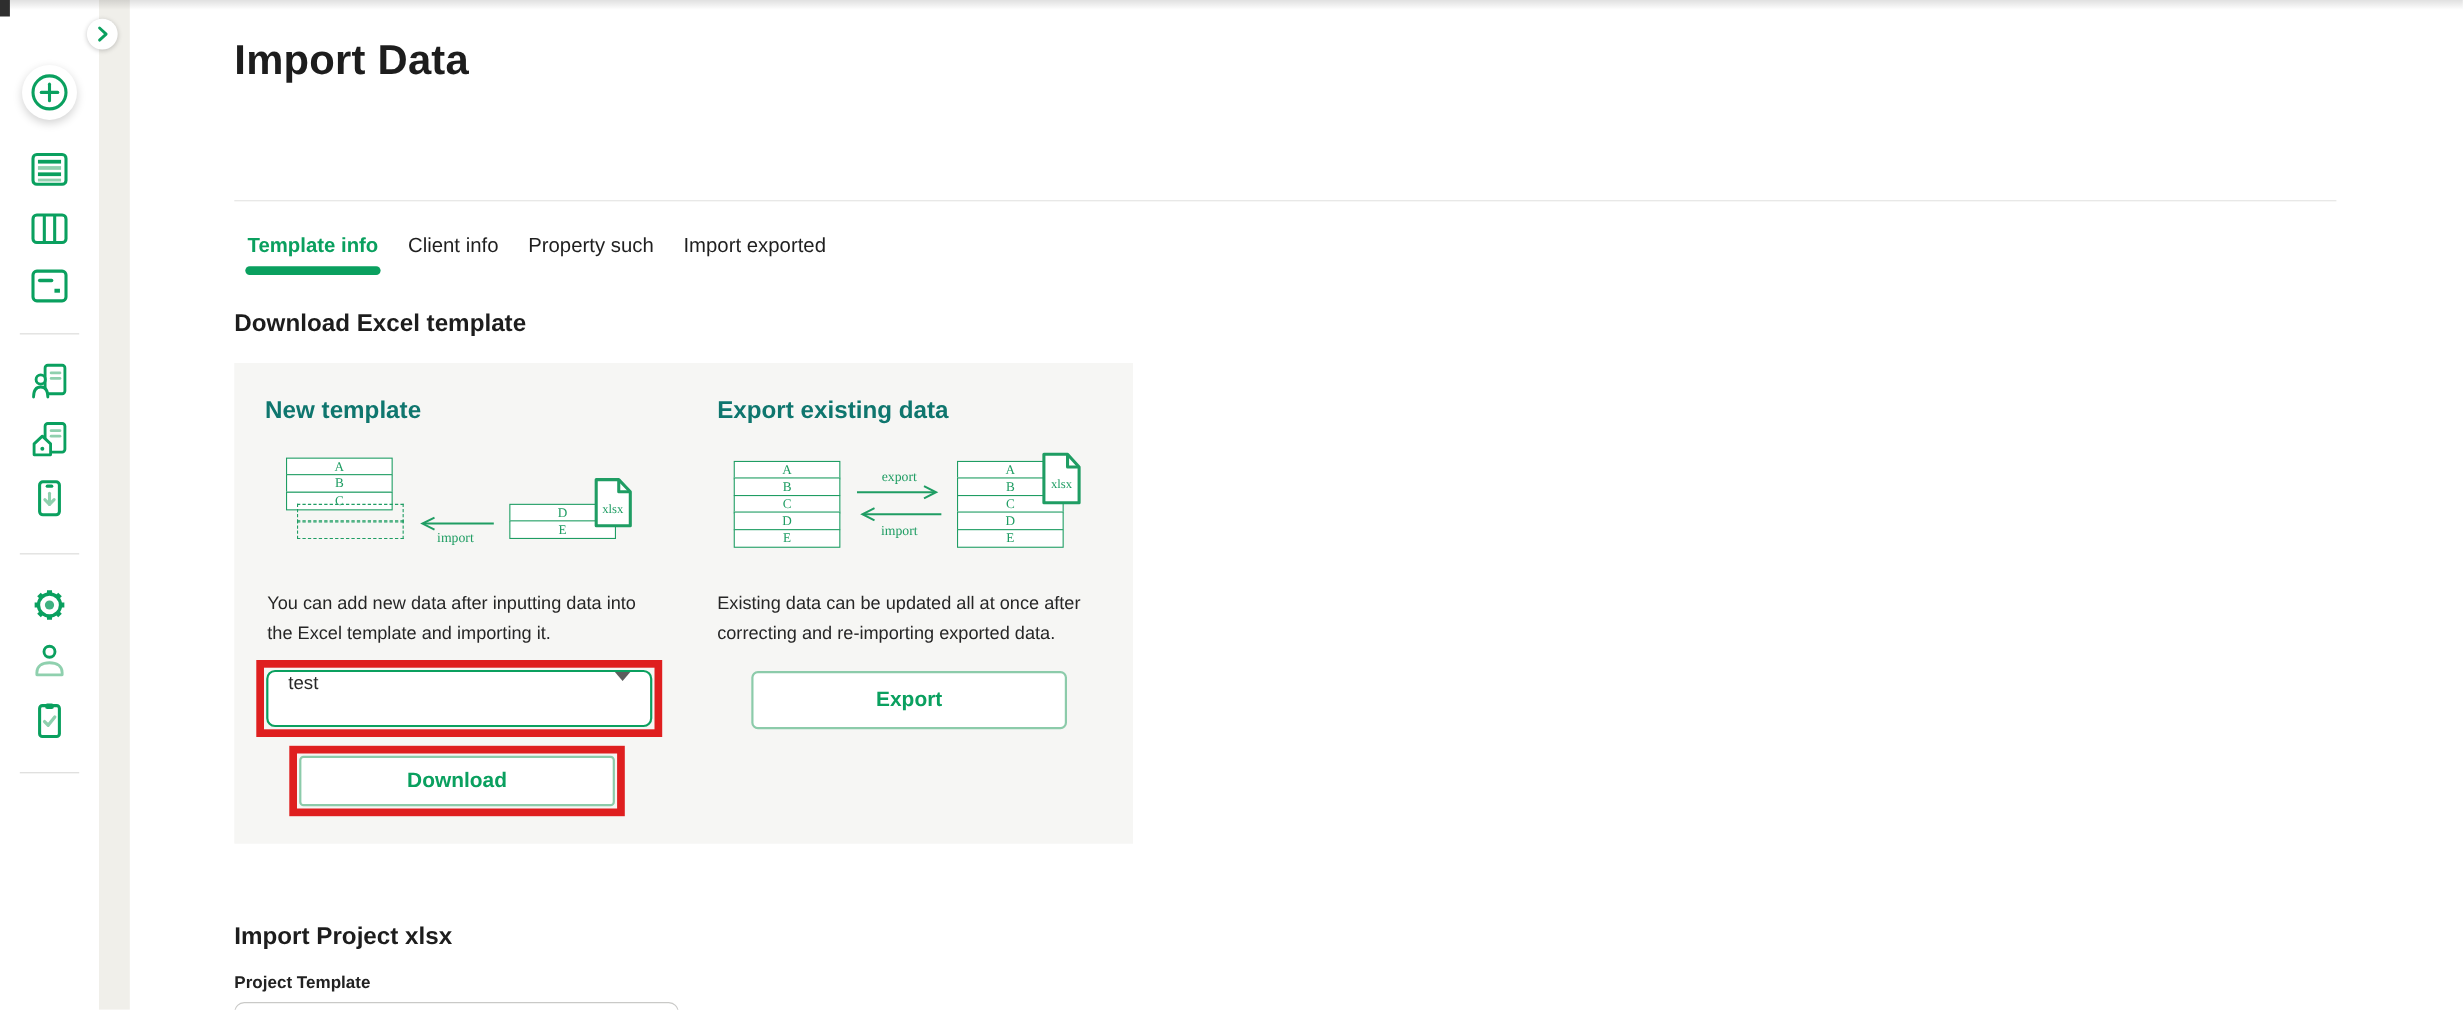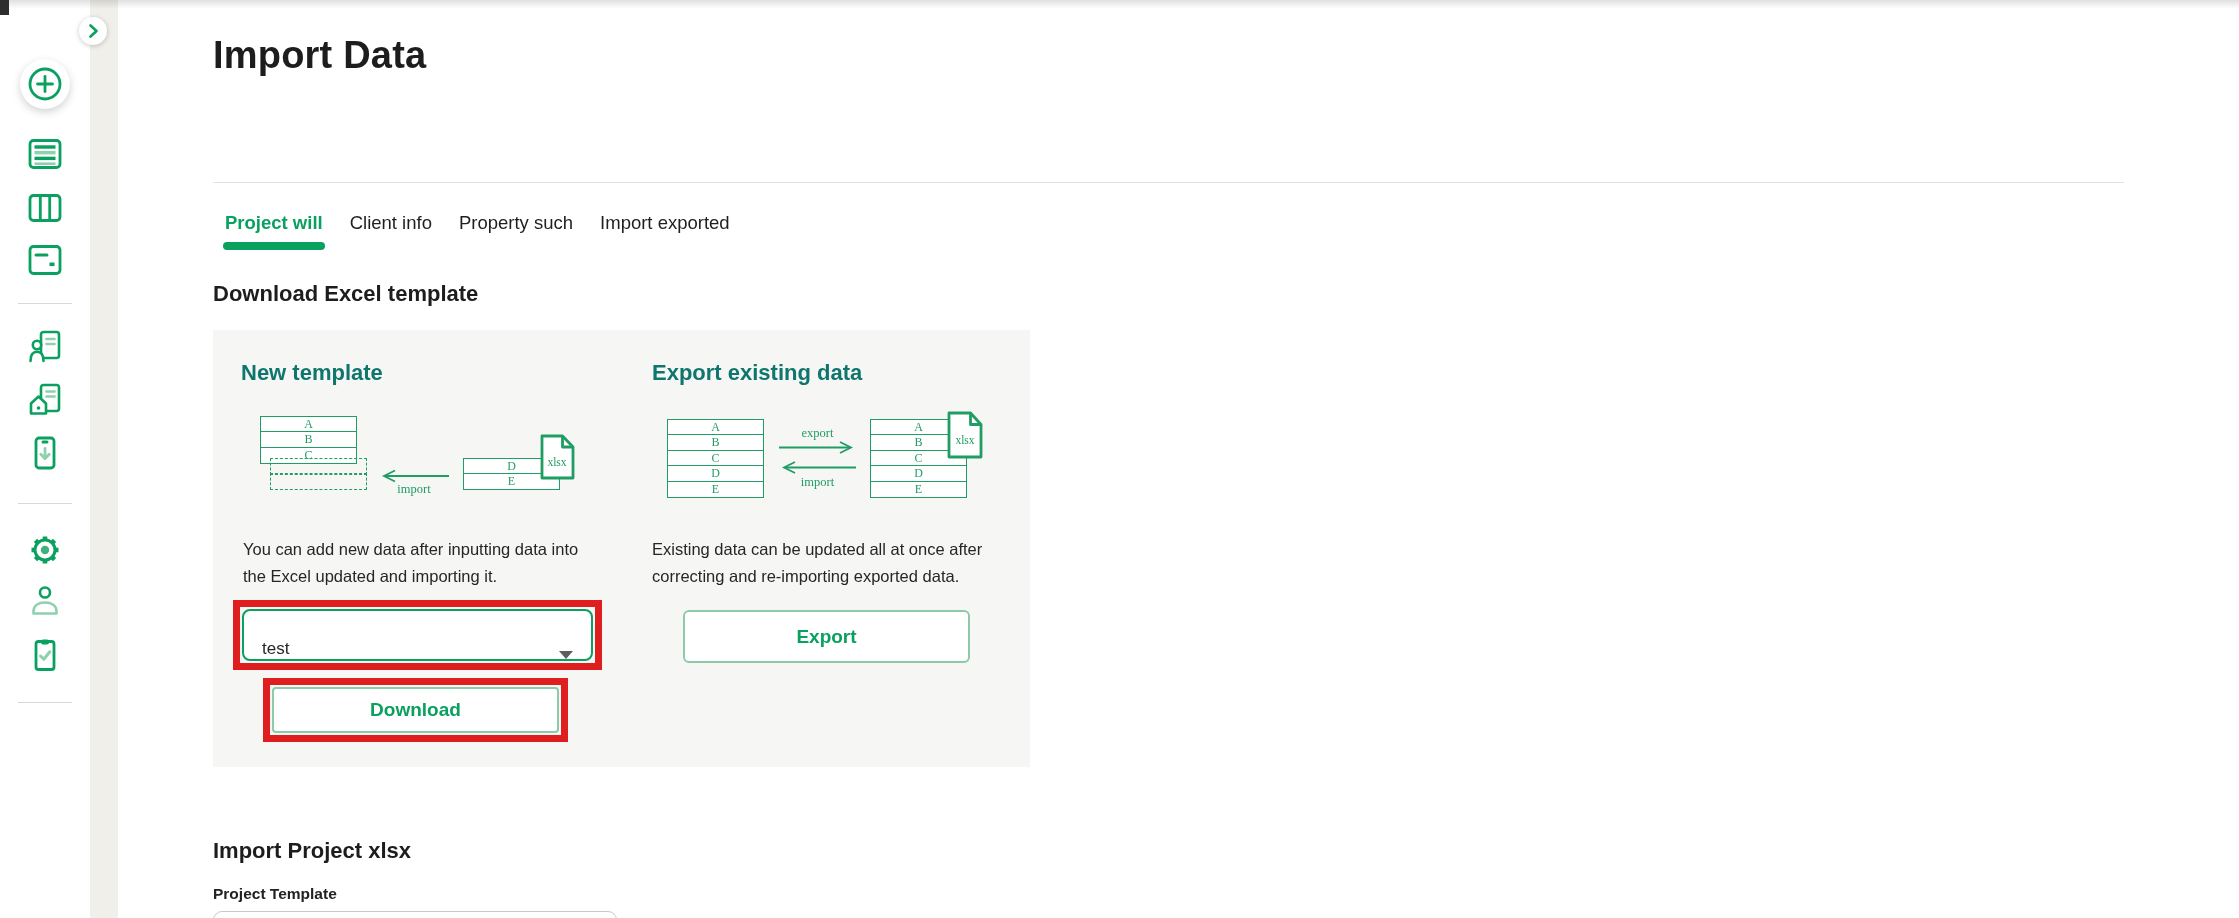--- a/index.html
+++ b/index.html
@@ -56,21 +56,21 @@
   .dtable{position:absolute;width:97px;}
   .drow{height:15px;border:1.5px solid var(--diagram);margin-top:-1.5px;background:#fff;
     display:flex;align-items:center;justify-content:center;
     font-family:"Liberation Serif",serif;font-size:12px;color:var(--diagram);}
   .dtable.dashed .drow{border-style:dashed;background:transparent;}
   .diag-label{position:absolute;font-family:"Liberation Serif",serif;font-size:12.5px;color:var(--diagram);text-align:center;}
 
   
   .red-frame{border:7px solid var(--red);padding:2px;box-sizing:border-box;background:transparent;}
   .select{width:100%;height:100%;box-sizing:border-box;border:2px solid var(--green);border-radius:8px;background:#fff;
-    display:flex;align-items:flex-end;justify-content:space-between;padding:0 18px;cursor:pointer;}
+    display:flex;align-items:flex-start;justify-content:space-between;padding:0 18px;cursor:pointer;}
   .select-text{font-size:17px;color:#272727;}
   .caret{width:0;height:0;border-left:7px solid transparent;border-right:7px solid transparent;border-top:8px solid #5d5d5d;}
   .btn{box-sizing:border-box;background:#fff;border:2px solid #8ccbaa;display:flex;align-items:center;justify-content:center;
     font-size:19px;font-weight:700;color:var(--green);cursor:pointer;}
   .btn.inner{width:100%;height:100%;border-radius:4px;}
   .btn.export{border-radius:6px;}
 
   svg{display:block;}
 </style>
 </head>
@@ -210,21 +210,21 @@
     </span>
   </div>
 
   <div class="abs side-div" style="top:702px"></div>
 
   <div class="abs h1">Import Data</div>
   <div class="abs hr1"></div>
 
   <div class="abs tabs">
     <div class="tab active">
-      <span>Project will</span>
+      <span>Template info</span>
       <div class="tab-underline"></div>
     </div>
     <div class="tab">
       <span>Client info</span>
     </div>
     <div class="tab">
       <span>Property such</span>
     </div>
     <div class="tab">
       <span>Import exported</span>
@@ -260,21 +260,21 @@
     <div class="abs" style="left:327px;top:104px">
       <svg width="35" height="46" viewBox="0 0 35 46">
         <path d="M2 2 H22.5 L33 13 V44 H2 Z" fill="#fff" stroke="#1f9d63" stroke-width="2.8" stroke-linejoin="round"></path>
         <path d="M22.5 2 V13 H33" fill="none" stroke="#1f9d63" stroke-width="2.8" stroke-linejoin="round"></path>
         <text x="17" y="32" text-anchor="middle" font-family="Liberation Serif, serif" font-size="11.5" fill="#1f9d63">xlsx</text>
       </svg>
     </div>
 
     <div class="abs card-desc" style="left:30px;top:206px">
       <div>You can add new data after inputting data into</div>
-      <div>the Excel updated and importing it.</div>
+      <div>the Excel template and importing it.</div>
     </div>
 
     <div class="abs red-frame" style="left:20px;top:270px;width:369px;height:70px">
       <div class="select">
         <span class="select-text">test</span>
         <span class="caret"></span>
       </div>
     </div>
 
     <div class="abs red-frame" style="left:50px;top:348px;width:305px;height:64px">

